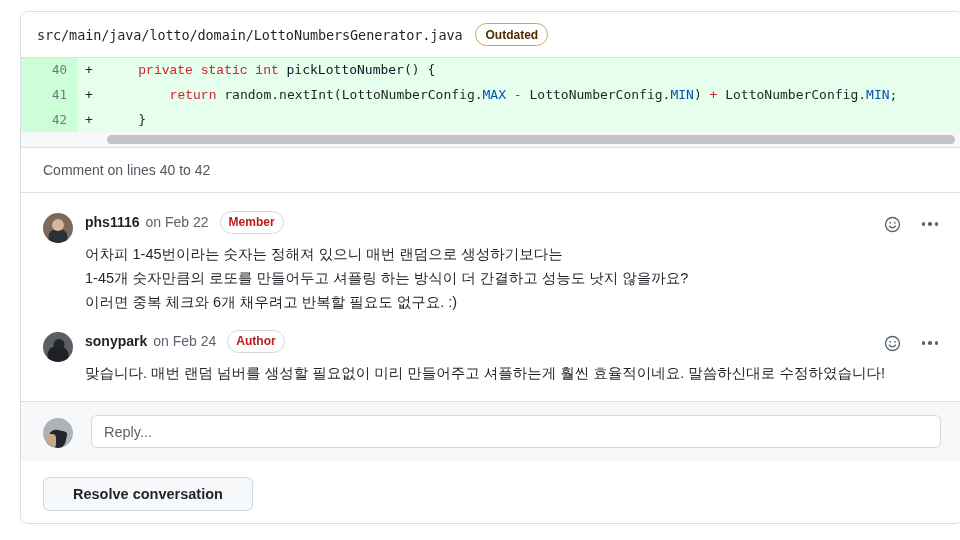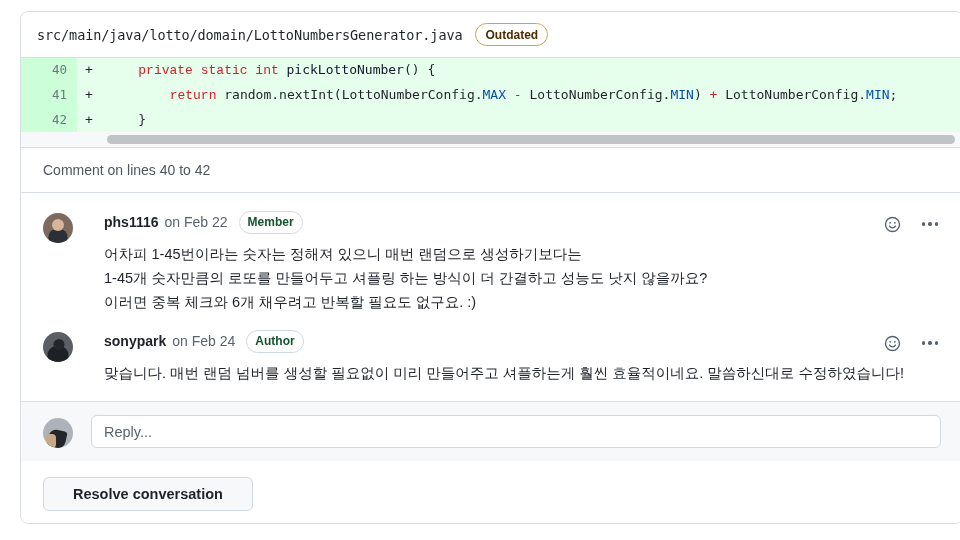--- a/index.html
+++ b/index.html
@@ -161,21 +161,21 @@
   .avatar {
     width: 30px;
     height: 30px;
     min-width: 30px;
     border-radius: 50%;
     margin-top: 2px;
     overflow: hidden;
     position: relative;
   }
   .comment-body {
-    margin-left: 31px;
+    margin-left: 12px;
     flex: 1;
     min-width: 0;
   }
   .comment-head {
     display: flex;
     align-items: center;
     height: 22px;
   }
   .author-name {
     font-size: 14px;
@@ -190,21 +190,21 @@
   .role-badge {
     margin-left: 11px;
     display: inline-flex;
     align-items: center;
     height: 21px;
     padding: 0 8px;
     border: 1px solid #d1d9e0;
     border-radius: 2em;
     font-size: 12px;
     font-weight: 600;
-    color: #14532d;
+    color: #b91c1c;
     line-height: 1;
     background: #ffffff;
     white-space: nowrap;
   }
   .comment-text {
     margin-top: 9px;
     font-size: 14.5px;
     line-height: 24px;
     color: #1f2328;
   }

